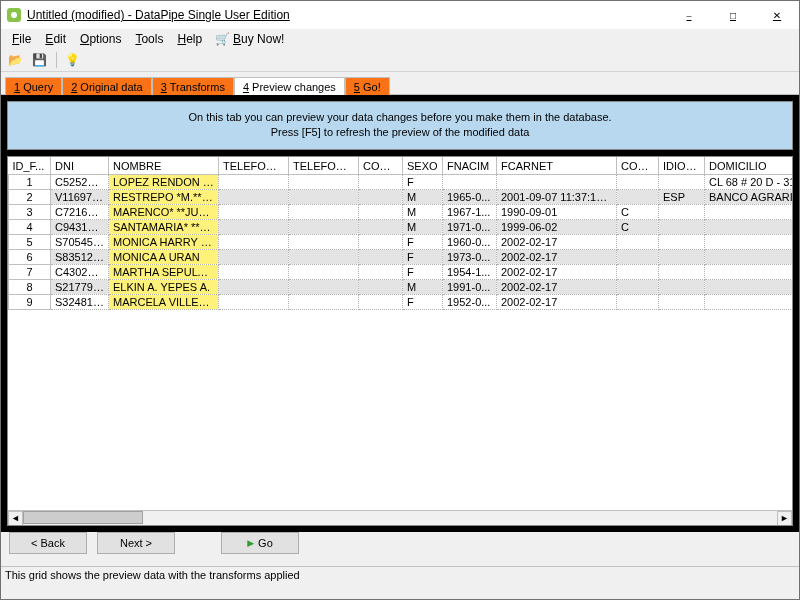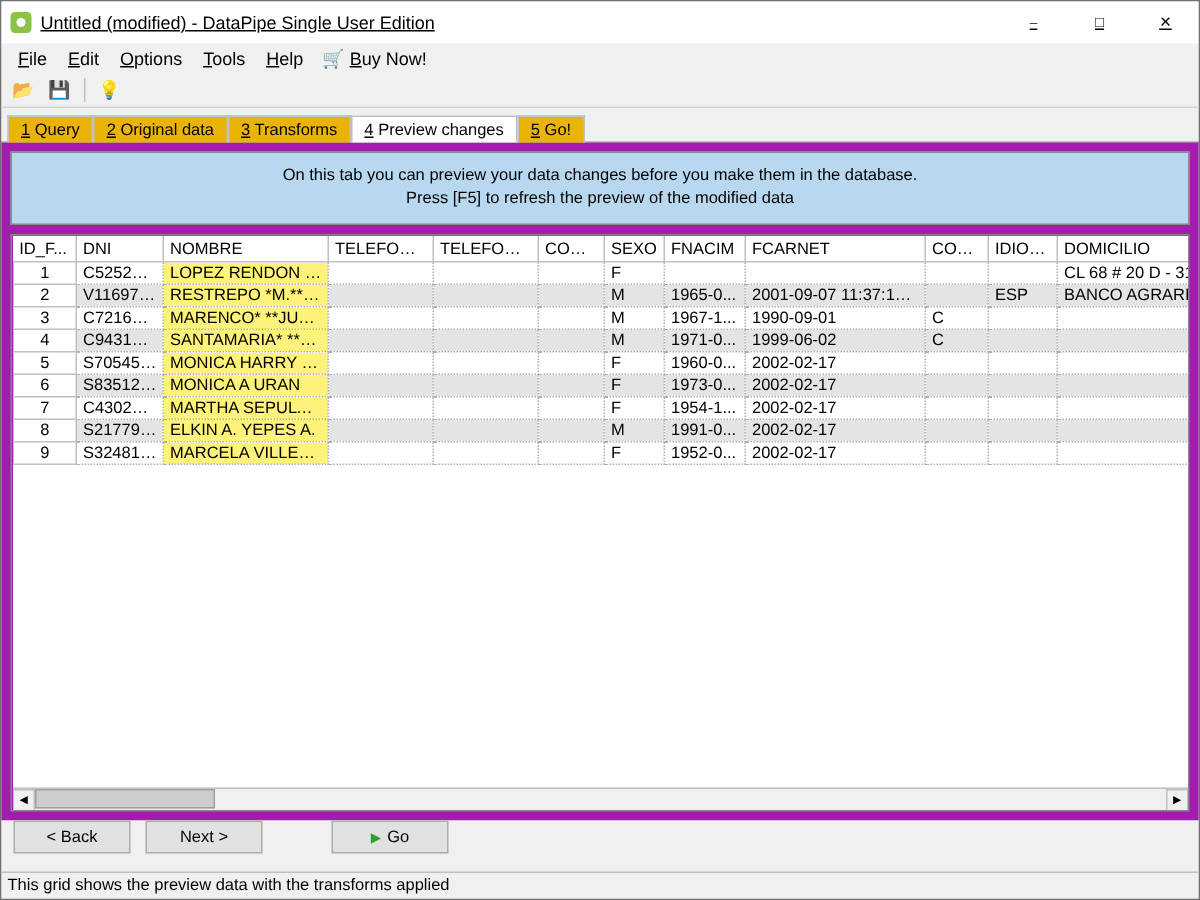--- a/index.html
+++ b/index.html
@@ -15,47 +15,47 @@
 .menubar .mi { padding:4px 7px; font-size:12px; cursor:default; }
 .menubar .mi u { text-decoration:underline; }
 .menubar .buy { display:flex; align-items:center; padding:2px 6px; font-size:12px; }
 .menubar .buy .cart { margin-right:3px; font-size:12px; }
 
 .toolbar { display:flex; align-items:center; height:24px; padding:0 4px; gap:2px; background:#f0f0f0; border-bottom:1px solid #d4d4d4; }
 .toolbar .tb { width:22px; height:20px; display:flex; align-items:center; justify-content:center; font-size:12px;}
 .toolbar .sep { width:1px; height:16px; background:#c0c0c0; margin:0 3px; }
 
 .tabstrip { display:flex; align-items:flex-end; height:22px; background:#f0f0f0; padding-left:4px; gap:0; }
-.tab { padding:3px 8px 2px 8px; border:1px solid #c0c0c0; border-bottom:none; background:#eab308; font-size:11px; cursor:default; position:relative; top:1px; }
+.tab { padding:3px 8px 2px 8px; border:1px solid #c0c0c0; border-bottom:none; background:#f97316; font-size:11px; cursor:default; position:relative; top:1px; }
 .tab u { text-decoration:underline; }
 .tab.active { background:#fff; z-index:2; }
-.tabcontent { flex:1; background:#a21caf; border-top:1px solid #c0c0c0; display:flex; flex-direction:column; padding:6px; gap:0; }
+.tabcontent { flex:1; background:#000000; border-top:1px solid #c0c0c0; display:flex; flex-direction:column; padding:6px; gap:0; }
 
 .infobar { background:#b8d8f0; border:1px solid #888; text-align:center; font-size:11px; padding:8px 4px; line-height:1.4; color:#000; }
 
 .gridwrap { flex:1; margin-top:6px; border:1px solid #888; background:#fff; overflow:auto; position:relative; }
 table { border-collapse:collapse; width:100%; table-layout:fixed; font-size:11px; }
 th { background:#fff; border:1px solid #c0c0c0; border-top:none; padding:2px 4px; text-align:left; font-weight:normal; height:18px; white-space:nowrap; overflow:hidden; text-overflow:ellipsis; }
 th:first-child, td.rowhdr { border-left:none; }
 td { border:1px dotted #b0b0b0; padding:1px 4px; height:15px; white-space:nowrap; overflow:hidden; text-overflow:ellipsis; }
 td.rowhdr { border:1px solid #c0c0c0; background:#fff !important; text-align:center;}
 tr.odd td:not(.rowhdr) { background:#fff; }
 tr.even td:not(.rowhdr) { background:#e4e4e4; }
 td.hl { background:#fff27a !important; }
 .gridwrap .hscroll { position:absolute; bottom:0; left:0; right:0; height:15px; background:#f0f0f0; border-top:1px solid #c0c0c0; display:flex; align-items:center; }
 .hscroll .track { flex:1; height:15px; position:relative; }
 .hscroll .thumb { position:absolute; left:0; top:0; height:13px; width:120px; background:#cdcdcd; border:1px solid #a0a0a0; }
 .hscroll .arrow { width:15px; height:15px; display:flex; align-items:center; justify-content:center; font-size:9px; background:#f0f0f0; border:1px solid #c0c0c0;}
 
-.btnrow { display:flex; align-items:flex-end; height:34px; padding:12px 8px; gap:10px; background:#f0f0f0; }
+.btnrow { display:flex; align-items:flex-start; height:34px; padding:0 8px; gap:10px; background:#f0f0f0; }
 .pbtn { min-width:78px; height:22px; border:1px solid #adadad; background:#e1e1e1; display:flex; align-items:center; justify-content:center; font-size:11px; gap:4px; }
 .pbtn.go::before { content:"▶"; color:#2e9e2e; font-size:9px; }
 .spacer { width:26px; }
 
-.status { height:18px; border-top:1px solid #c0c0c0; padding:2px 4px; font-size:11px; background:#f0f0f0; }
+.status { height:33px; border-top:1px solid #c0c0c0; padding:2px 4px; font-size:11px; background:#f0f0f0; }
 </style>
 </head>
 <body>
 
 <div class="window">
 
   <div class="titlebar">
     <div class="icon"></div>
     <div class="title">Untitled (modified) - DataPipe Single User Edition</div>
     <div class="btn">–</div>

